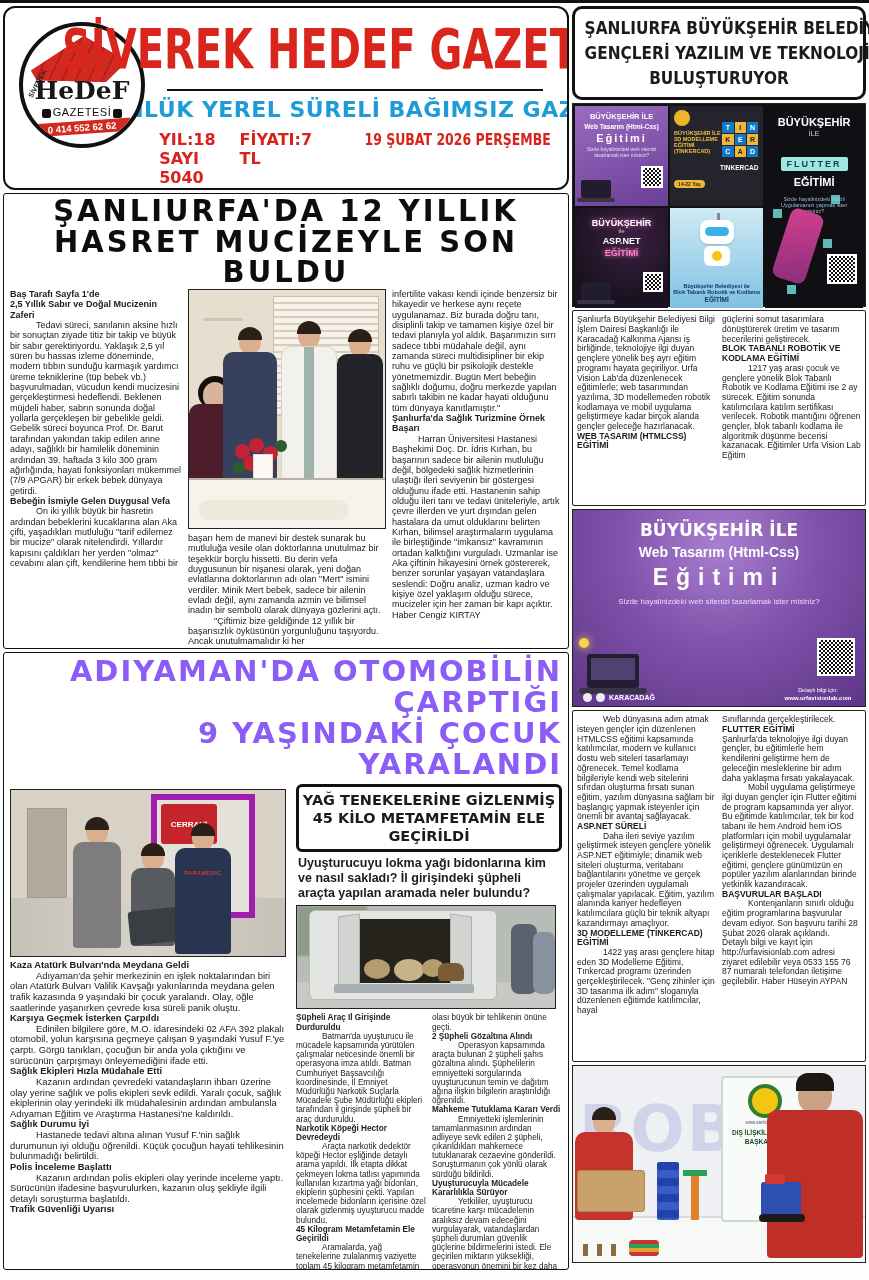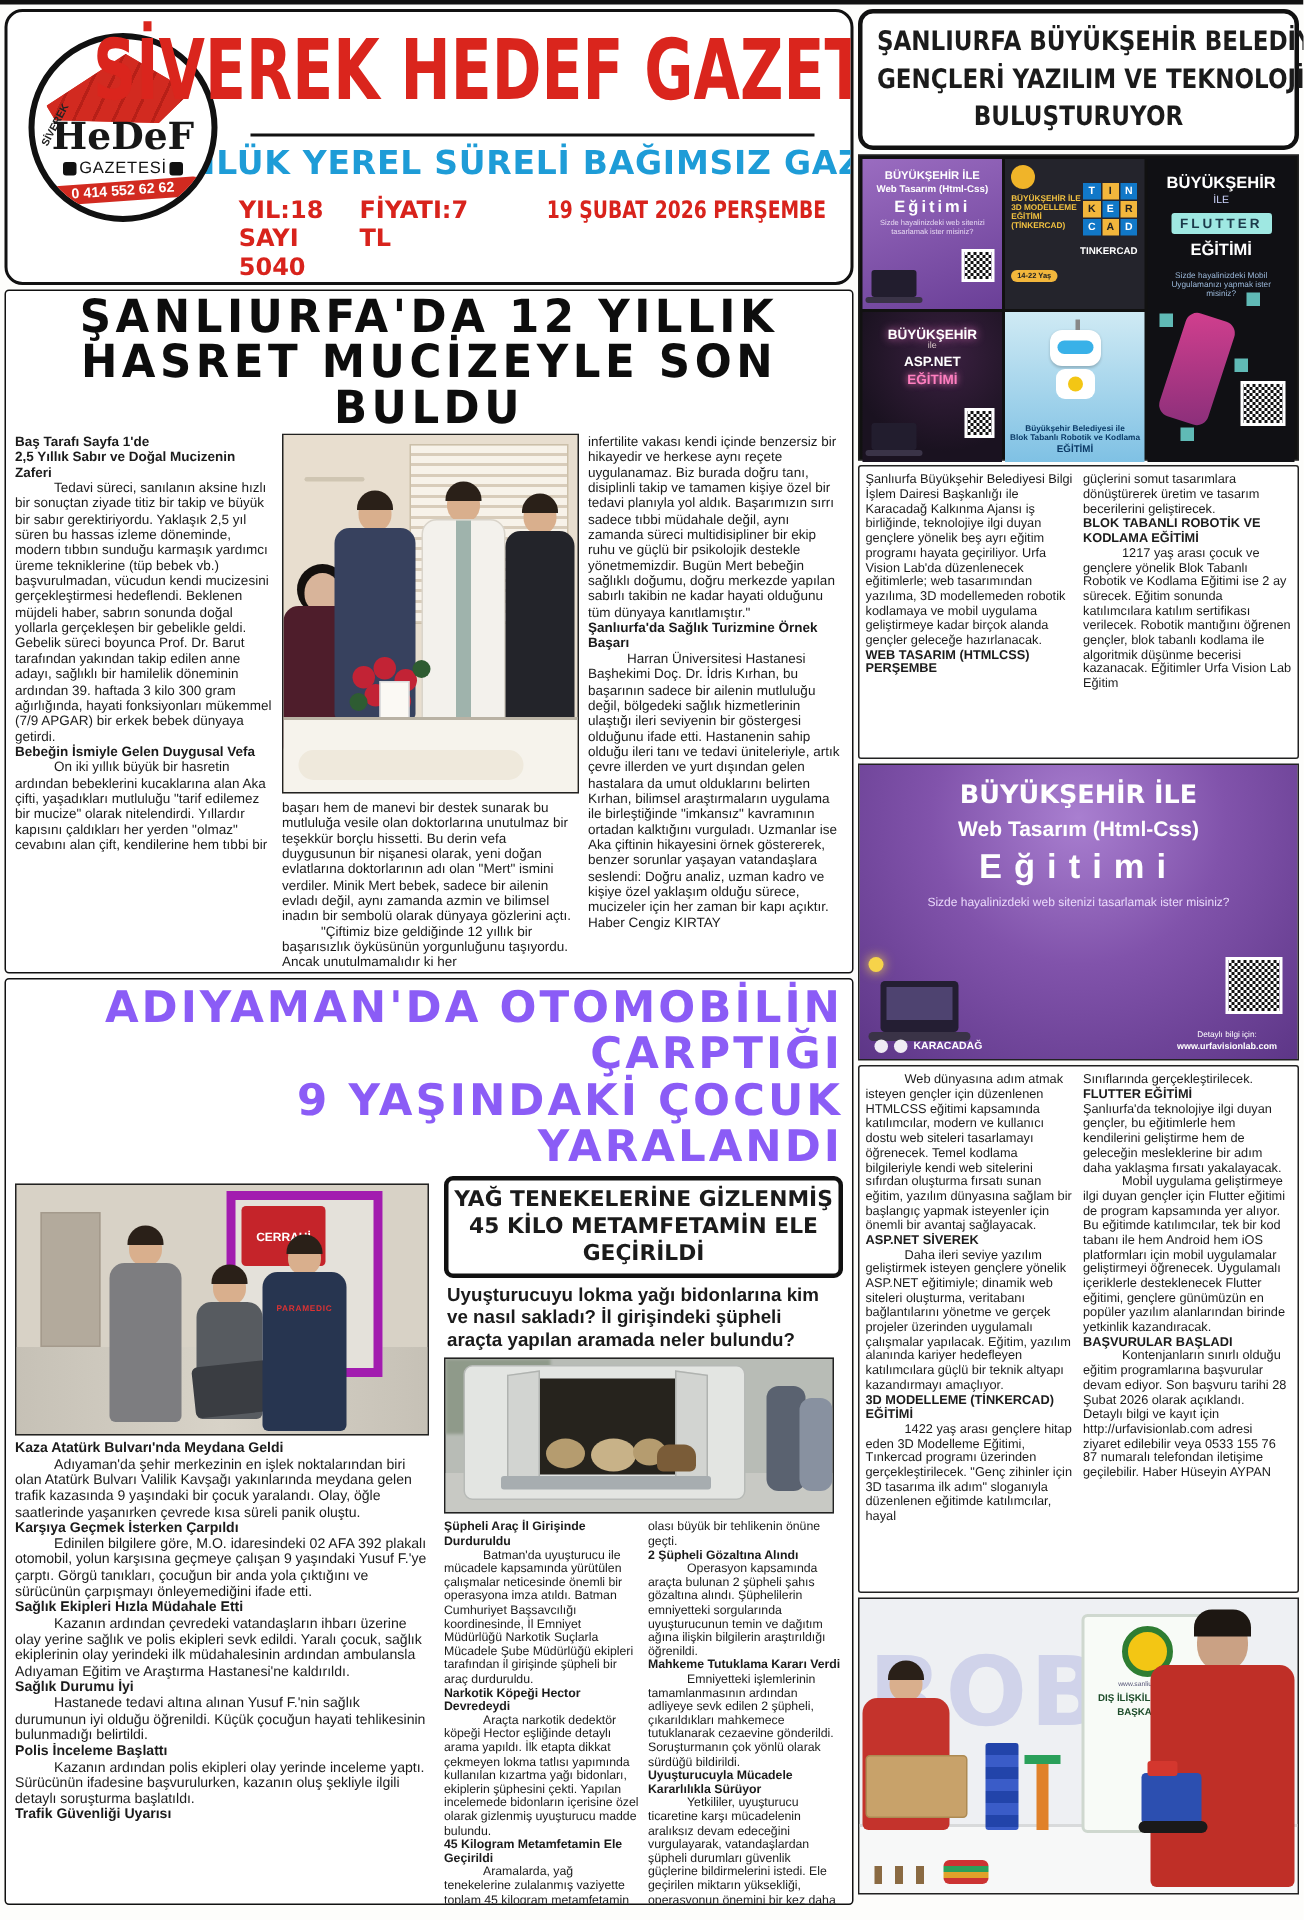--- a/index.html
+++ b/index.html
@@ -126,21 +126,21 @@
   .t-tinker .yl{color:#f0c040;font-weight:bold;font-size:5.5px;margin-left:4px;}
   .t-tinker .blob{position:absolute;left:4px;top:4px;width:16px;height:16px;border-radius:50%;background:#f0b429;}
   .letters{position:absolute;right:5px;top:16px;width:36px;display:grid;grid-template-columns:repeat(3,1fr);gap:1px;}
   .letters span{display:block;height:11px;line-height:11px;text-align:center;font-weight:bold;font-size:7px;background:#1178c8;color:#fff;}
   .letters span:nth-child(even){background:#f2b63c;color:#222;}
   .t-tinker .cap{position:absolute;right:2px;top:58px;width:44px;text-align:center;font-weight:bold;font-size:6.5px;color:#fff;}
   .pill{position:absolute;background:#f2b63c;color:#222;font-weight:bold;border-radius:6px;padding:1px 4px;font-size:5px;}
   .t-flutter{grid-row:span 2;background:#101014;text-align:center;}
   .t-flutter .l1{font-weight:bold;font-size:11px;margin-top:10px;}
   .t-flutter .l2{font-size:7px;margin-top:2px;color:#cfd6ff;}
-  .t-flutter .fbox{display:inline-block;background:#9fe8e2;color:#1b3a4a;font-weight:bold;letter-spacing:2px;font-size:9px;padding:2px 6px;margin-top:5px;border-radius:2px;}
+  .t-flutter .fbox{display:inline-block;background:#9fe8e2;color:#1b3a4a;font-weight:bold;letter-spacing:2px;font-size:9px;padding:2px 6px;margin-top:20px;border-radius:2px;}
   .t-flutter .l3{font-weight:bold;font-size:11px;margin-top:5px;}
   .t-flutter .l4{font-size:5.5px;color:#9ab7d8;margin-top:8px;padding:0 8px;}
   .phone{position:absolute;left:16px;bottom:26px;width:34px;height:72px;border-radius:8px;background:linear-gradient(160deg,#d23f8e,#8a2f7a);transform:rotate(18deg);}
   .chip{position:absolute;width:9px;height:9px;background:#6fd8d2;opacity:.85;}
   .t-asp{background:radial-gradient(circle at 60% 30%,#3a2040,#1a1220 70%);text-align:center;}
   .t-asp .l1{font-weight:bold;font-size:9px;margin-top:10px;text-shadow:0 0 6px #e070c0;}
   .t-asp .l2{font-size:6px;color:#dcc;}
   .t-asp .l3{font-weight:bold;font-size:9px;color:#fff;margin-top:2px;}
   .t-asp .l4{font-weight:bold;font-size:9px;color:#ff7fc0;margin-top:2px;text-shadow:0 0 5px #ff7fc0;}
   .t-robot{background:linear-gradient(180deg,#cfeaf4,#7fc1e4);color:#0b3a66;text-align:center;}
@@ -454,21 +454,21 @@
           <div class="b1">Büyükşehir Belediyesi ile</div>
           <div class="b2">Blok Tabanlı Robotik ve Kodlama</div>
           <div class="b3">EĞİTİMİ</div>
         </div>
       </div>
     </div>
 
     <div class="cols rail-cols rail-box">
       <div>
           <div class="bp ni">Şanlıurfa Büyükşehir Belediyesi Bilgi İşlem Dairesi Başkanlığı ile Karacadağ Kalkınma Ajansı iş birliğinde, teknolojiye ilgi duyan gençlere yönelik beş ayrı eğitim programı hayata geçiriliyor. Urfa Vision Lab'da düzenlenecek eğitimlerle; web tasarımından yazılıma, 3D modellemeden robotik kodlamaya ve mobil uygulama geliştirmeye kadar birçok alanda gençler geleceğe hazırlanacak.</div>
-          <div class="bh">WEB TASARIM (HTMLCSS) PERŞEMBE</div>
+          <div class="bh">WEB TASARIM (HTMLCSS) EĞİTİMİ</div>
         </div>
       <div>
           <div class="bp ni">güçlerini somut tasarımlara dönüştürerek üretim ve tasarım becerilerini geliştirecek.</div>
           <div class="bh">BLOK TABANLI ROBOTİK VE KODLAMA EĞİTİMİ</div>
           <div class="bp">1217 yaş arası çocuk ve gençlere yönelik Blok Tabanlı Robotik ve Kodlama Eğitimi ise 2 ay sürecek. Eğitim sonunda katılımcılara katılım sertifikası verilecek. Robotik mantığını öğrenen gençler, blok tabanlı kodlama ile algoritmik düşünme becerisi kazanacak. Eğitimler Urfa Vision Lab Eğitim</div>
         </div>
     </div>
 
     <div class="banner">
       <div class="bn-l1">BÜYÜKŞEHİR İLE</div>
@@ -485,21 +485,21 @@
       <div class="bn-partner">
         <i></i>
         <i></i>
         <span>KARACADAĞ</span>
       </div>
     </div>
 
     <div class="cols rail-cols2 rail-box">
       <div>
           <div class="bp">Web dünyasına adım atmak isteyen gençler için düzenlenen HTMLCSS eğitimi kapsamında katılımcılar, modern ve kullanıcı dostu web siteleri tasarlamayı öğrenecek. Temel kodlama bilgileriyle kendi web sitelerini sıfırdan oluşturma fırsatı sunan eğitim, yazılım dünyasına sağlam bir başlangıç yapmak isteyenler için önemli bir avantaj sağlayacak.</div>
-          <div class="bh">ASP.NET SİVEREK</div>
+          <div class="bh">ASP.NET SÜRELİ</div>
           <div class="bp">Daha ileri seviye yazılım geliştirmek isteyen gençlere yönelik ASP.NET eğitimiyle; dinamik web siteleri oluşturma, veritabanı bağlantılarını yönetme ve gerçek projeler üzerinden uygulamalı çalışmalar yapılacak. Eğitim, yazılım alanında kariyer hedefleyen katılımcılara güçlü bir teknik altyapı kazandırmayı amaçlıyor.</div>
           <div class="bh">3D MODELLEME (TİNKERCAD) EĞİTİMİ</div>
           <div class="bp">1422 yaş arası gençlere hitap eden 3D Modelleme Eğitimi, Tınkercad programı üzerinden gerçekleştirilecek. "Genç zihinler için 3D tasarıma ilk adım" sloganıyla düzenlenen eğitimde katılımcılar, hayal</div>
         </div>
       <div>
           <div class="bp ni">Sınıflarında gerçekleştirilecek.</div>
           <div class="bh">FLUTTER EĞİTİMİ</div>
           <div class="bp ni">Şanlıurfa'da teknolojiye ilgi duyan gençler, bu eğitimlerle hem kendilerini geliştirme hem de geleceğin mesleklerine bir adım daha yaklaşma fırsatı yakalayacak.</div>
           <div class="bp">Mobil uygulama geliştirmeye ilgi duyan gençler için Flutter eğitimi de program kapsamında yer alıyor. Bu eğitimde katılımcılar, tek bir kod tabanı ile hem Android hem iOS platformları için mobil uygulamalar geliştirmeyi öğrenecek. Uygulamalı içeriklerle desteklenecek Flutter eğitimi, gençlere günümüzün en popüler yazılım alanlarından birinde yetkinlik kazandıracak.</div>
           <div class="bh">BAŞVURULAR BAŞLADI</div>

